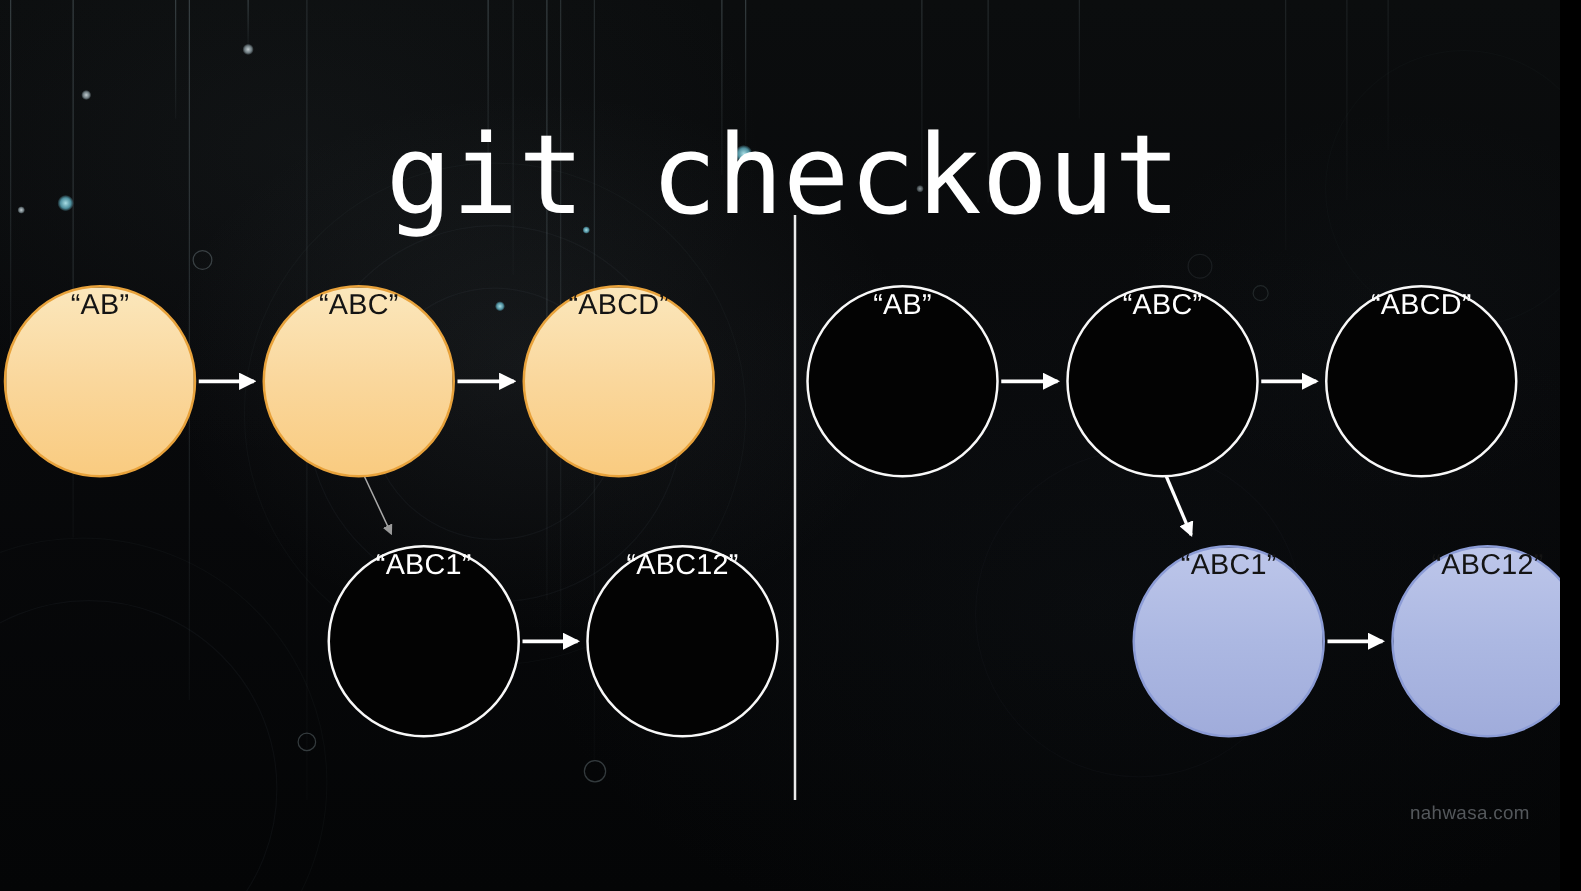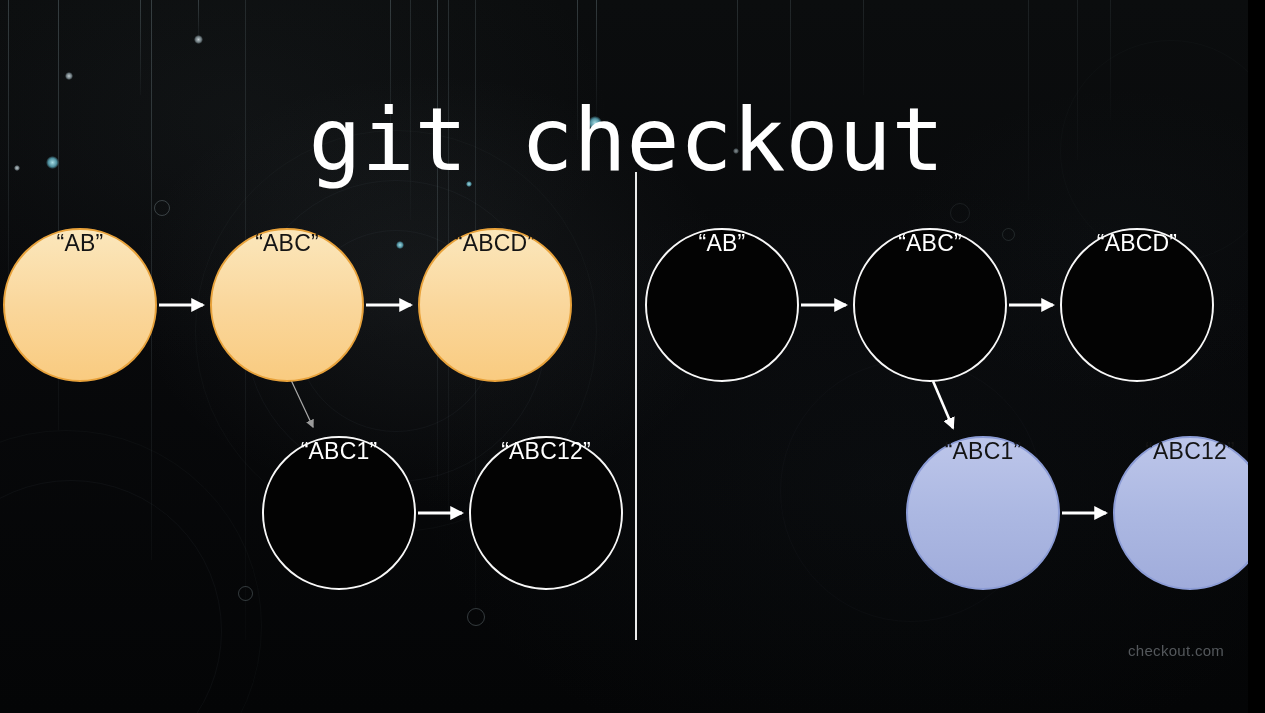--- a/index.html
+++ b/index.html
@@ -158,15 +158,15 @@
   <div class="node node--dark" style="left:1060px;top:228px">
     <span class="node-label">“ABCD”</span>
   </div>
   <div class="node node--lavender" style="left:906px;top:436px">
     <span class="node-label">“ABC1”</span>
   </div>
   <div class="node node--lavender" style="left:1113px;top:436px">
     <span class="node-label">“ABC12”</span>
   </div>
 
-  <div class="watermark">checkout.com</div>
+  <div class="watermark">nahwasa.com</div>
 
 </div>
 
 </body></html>

